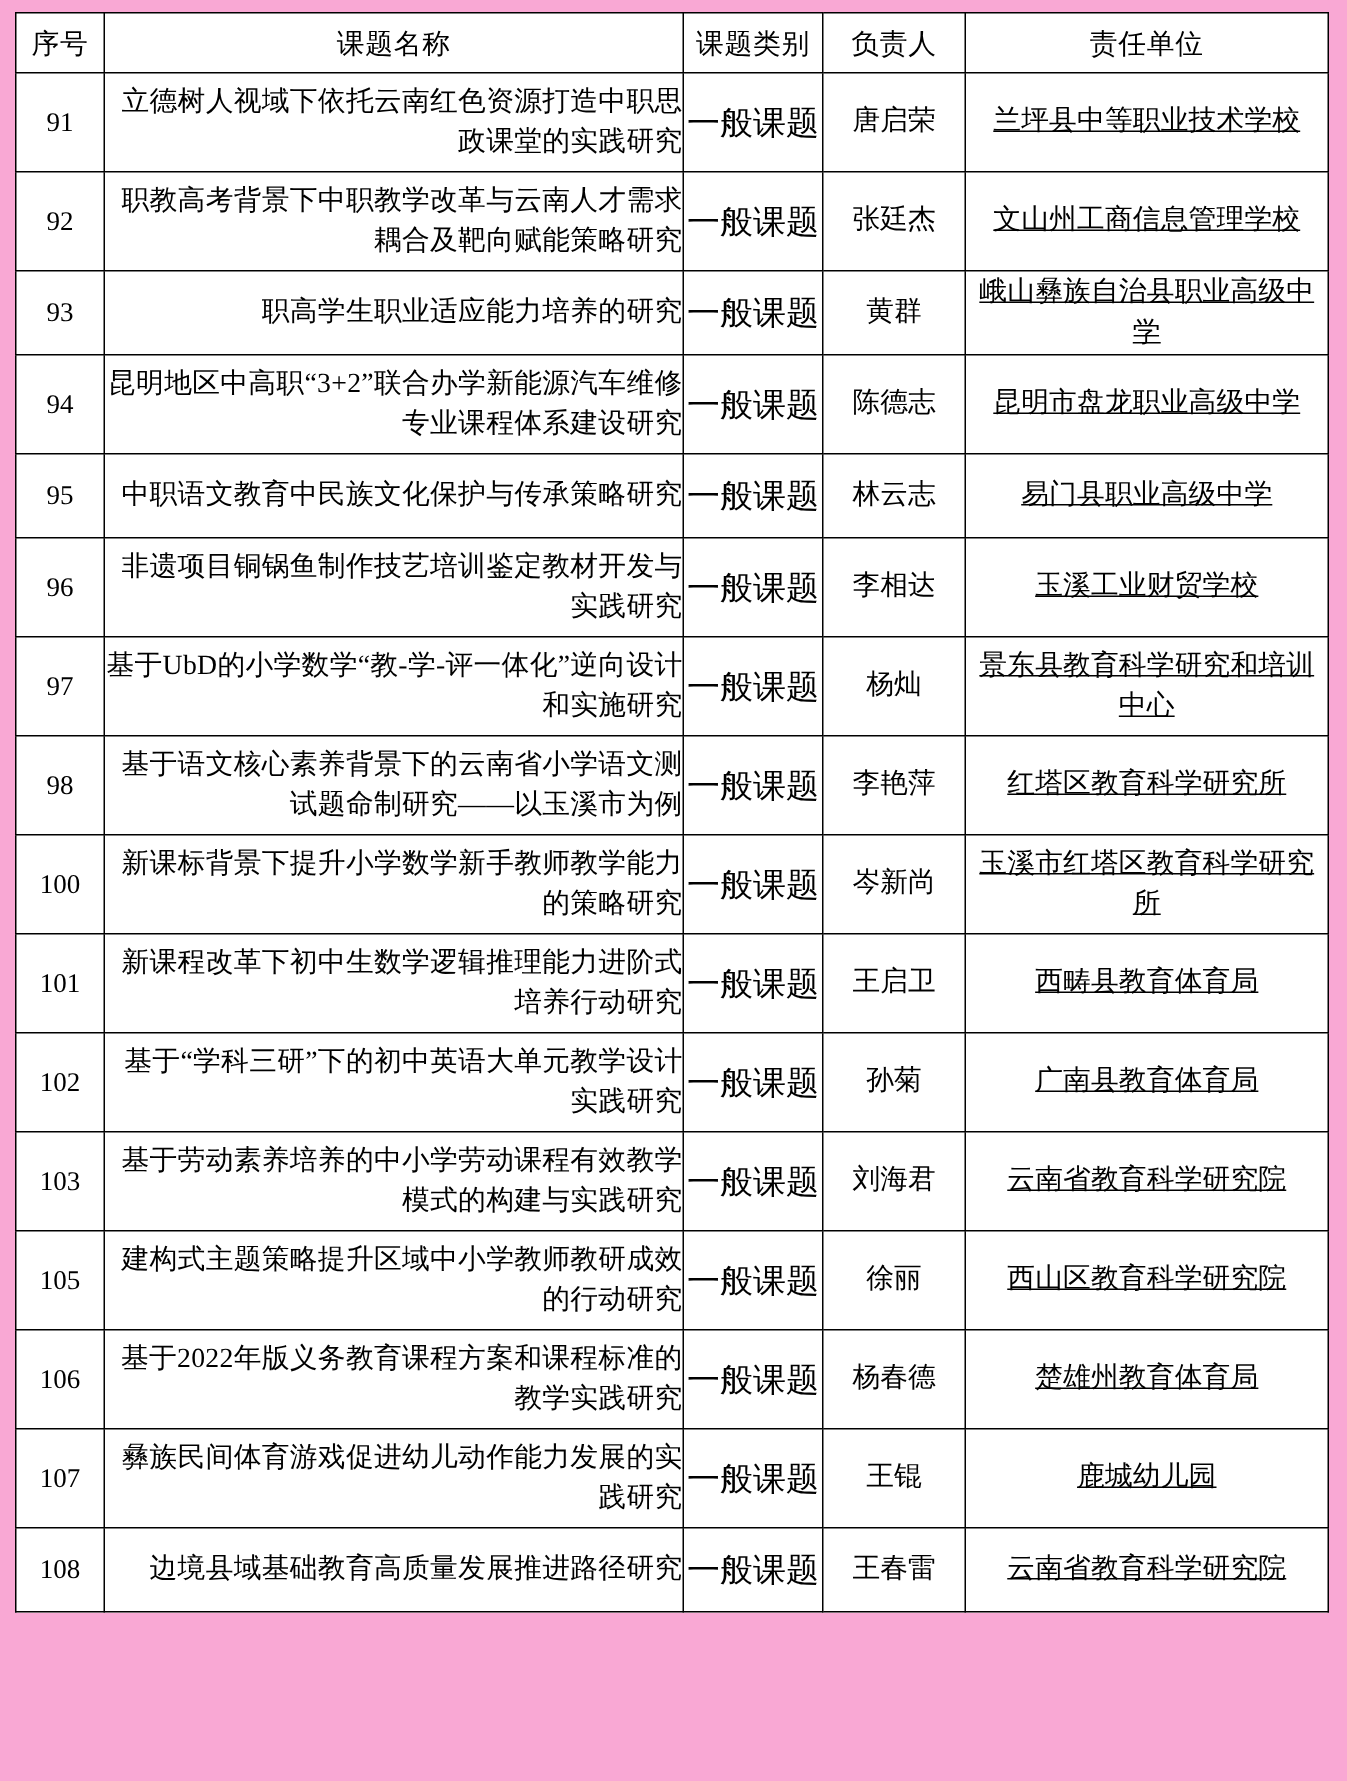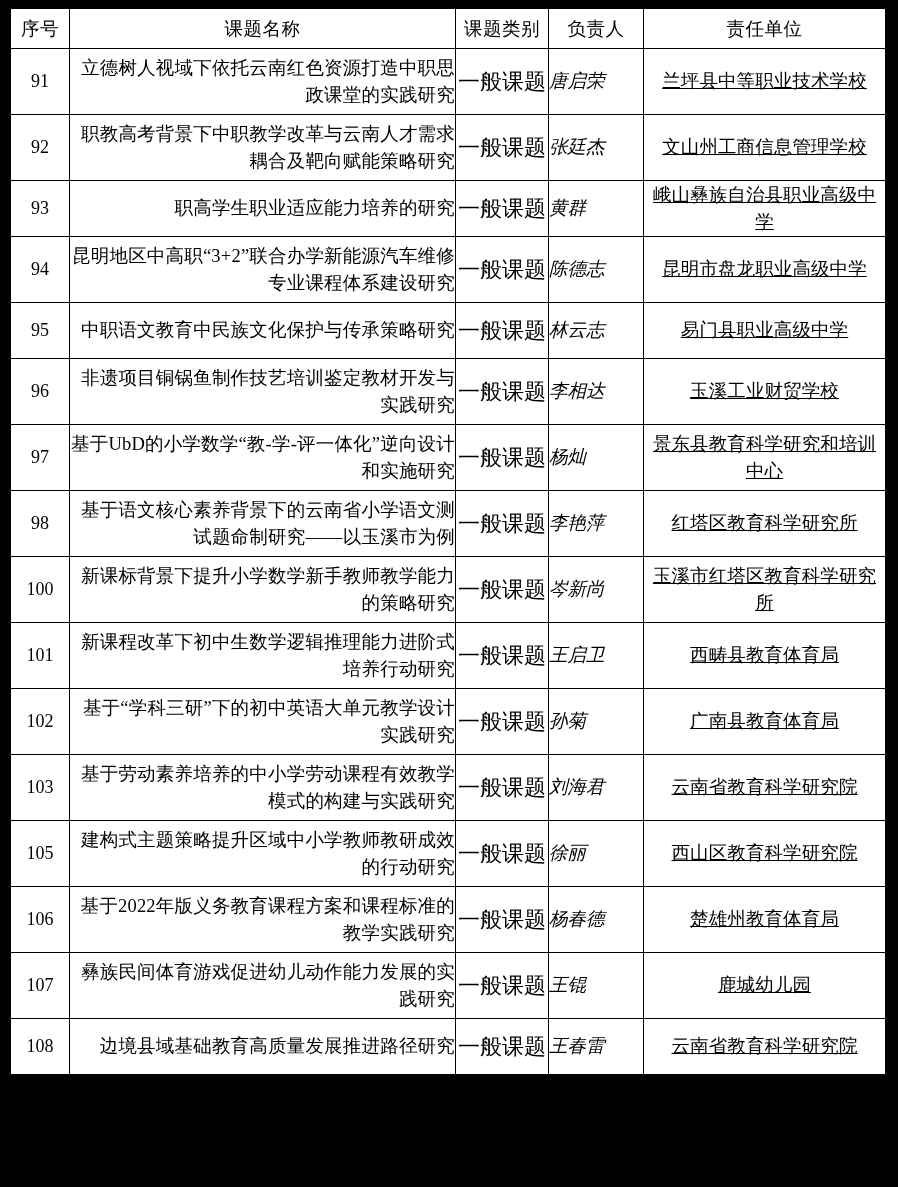--- a/index.html
+++ b/index.html
@@ -12,21 +12,21 @@
     height: 1187px;
     font-family: "Liberation Serif", "DejaVu Serif", serif;
     color: #000000;
     overflow: hidden;
   }
 
   .page {
     position: relative;
     width: 898px;
     height: 1187px;
-    background: #000000;
+    background: #f9a8d4;
     box-sizing: border-box;
   }
 
   table.project-table {
     position: absolute;
     left: 10px;
     top: 8px;
     width: 875px;
     border-collapse: collapse;
     table-layout: fixed;
@@ -73,22 +73,21 @@
     padding: 0 7px 0 8px;
     letter-spacing: 0.2px;
   }
 
   td.cell-type {
     text-align: center;
     font-size: 22px;
   }
 
   td.cell-lead {
-    text-align: left;
-    font-style: italic;
+    text-align: center;
   }
 
   td.cell-unit {
     text-align: center;
     padding: 0 6px 0 8px;
     letter-spacing: 0.1px;
     text-decoration: underline;
   }
 
   tr.row-1line td { height: 55px; }

